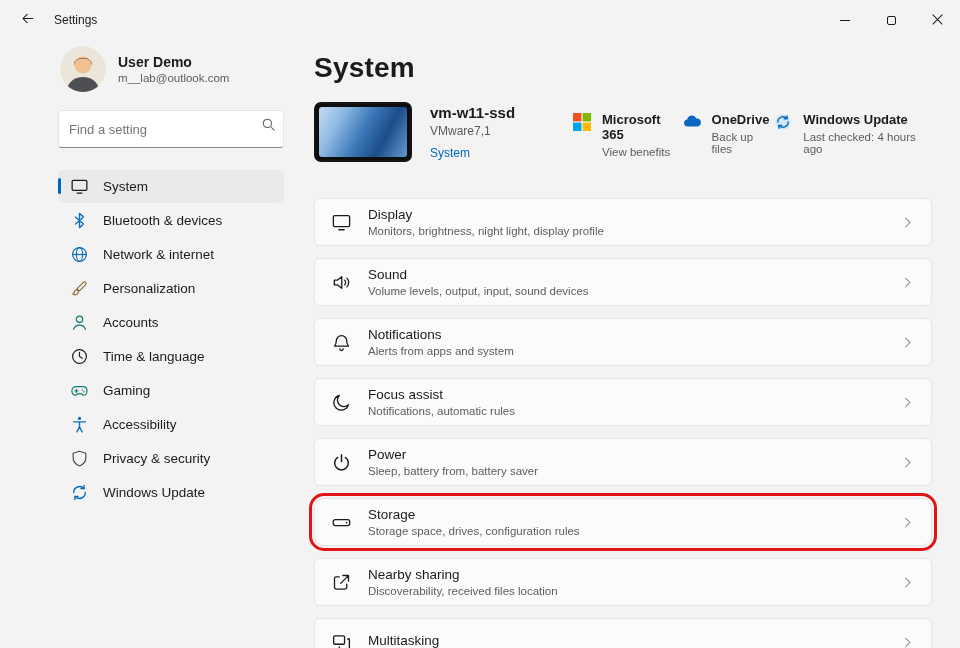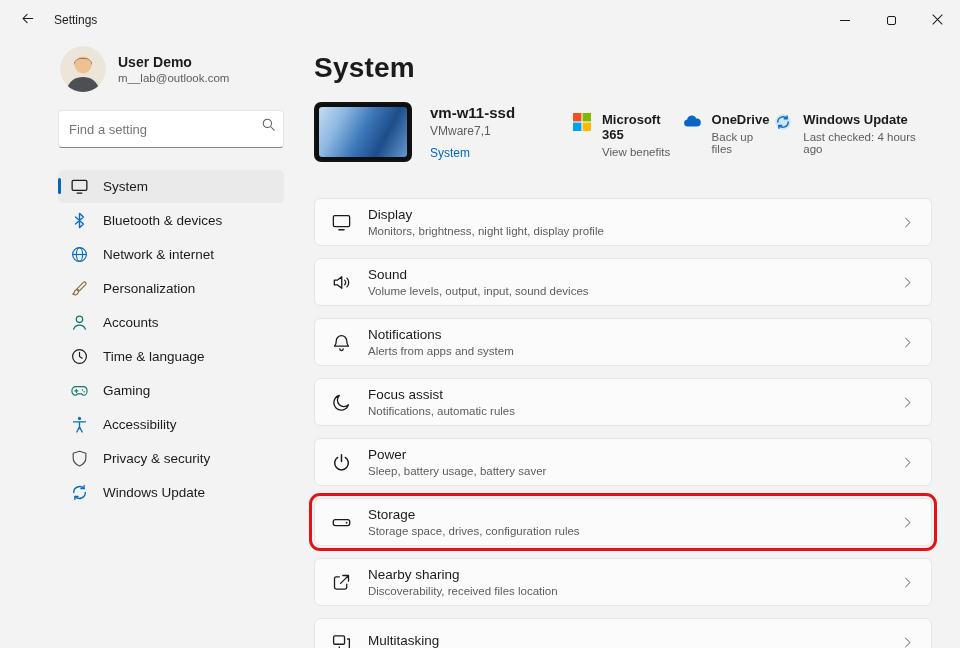--- a/index.html
+++ b/index.html
@@ -69,21 +69,21 @@
   .quick-links { flex:1; display:flex; justify-content:space-between; margin-left:12px; }
   .quick { display:flex; gap:10px; align-items:flex-start; cursor:pointer; padding-top:6px; }
   .q-icon { width:20px; height:20px; flex:none; margin-top:0; }
   .q-icon svg { width:20px; height:20px; display:block; }
   .q-title { font-size:13px; font-weight:700; }
   .q-sub { font-size:11.5px; color:#5d5d5d; margin-top:4px; }
 
   .rows { margin-top:36px; }
   .row { display:flex; align-items:center; height:48px; background:#fbfbfb; border:1px solid #e5e5e5;
       border-radius:6px; padding:0 16px; margin-bottom:12px; cursor:pointer; }
-  .row.highlighted { outline:3px solid #e01414; outline-offset:2px; }
+  .row.highlighted { outline:3px solid #e01414; outline-offset:2px;border-radius:10px; }
   .row-icon { width:21px; height:21px; flex:none; color:#1b1b1b; }
   .row-icon svg { width:21px; height:21px; display:block; }
   .row-text { margin-left:16px; min-width:0; }
   .row-title { font-size:13.5px; }
   .row-sub { font-size:11.5px; color:#5d5d5d; margin-top:3px; }
   .chevron { margin-left:auto; width:15px; height:15px; color:#5d5d5d; flex:none; }
   .chevron svg { width:15px; height:15px; display:block; }
 </style>
 </head>
 <body>
@@ -369,21 +369,21 @@
 
         <div class="row">
           <span class="row-icon">
             <svg viewBox="0 0 24 24" fill="none">
                 <path d="M12 3.2v7.6" stroke="currentColor" stroke-width="1.7" stroke-linecap="round"></path>
                 <path d="M7.6 6.2a7.8 7.8 0 1 0 8.8 0" stroke="currentColor" stroke-width="1.7" stroke-linecap="round"></path>
               </svg>
           </span>
           <div class="row-text">
             <div class="row-title">Power</div>
-            <div class="row-sub">Sleep, battery usage, battery saver</div>
+            <div class="row-sub">Sleep, battery from, battery saver</div>
           </div>
           <span class="chevron">
             <svg viewBox="0 0 24 24" fill="none">
                 <path d="m9 5 7 7-7 7" stroke="currentColor" stroke-width="1.6" stroke-linecap="round" stroke-linejoin="round"></path>
               </svg>
           </span>
         </div>
 
         <div class="row highlighted">
           <span class="row-icon">

